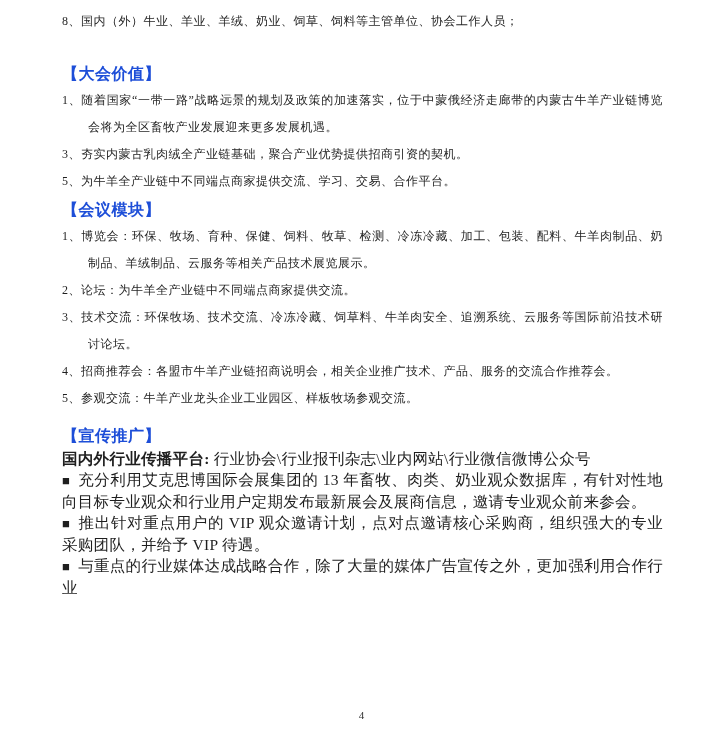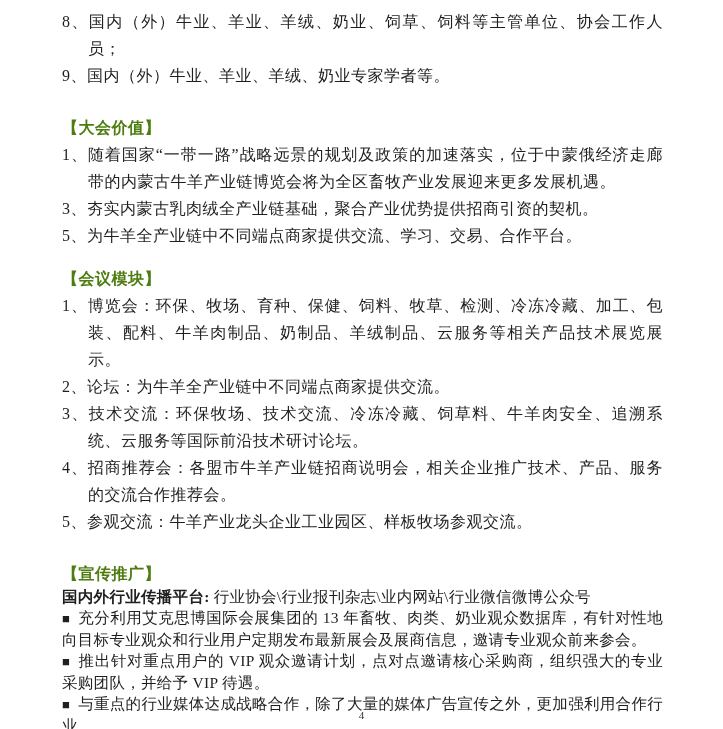--- a/index.html
+++ b/index.html
@@ -12,43 +12,43 @@
     height: 729px;
     position: relative;
     font-family: "Liberation Serif", "DejaVu Serif", serif;
     color: #1f1f1f;
     overflow: hidden;
   }
   .content {
     padding: 8px 60px 0 62px;
   }
   .list-item {
-    font-size: 16px;
+    font-size: 12px;
     line-height: 27px;
     text-align: justify;
     padding-left: 26px;
     text-indent: -26px;
     letter-spacing: 0.5px;
   }
   .sec-title {
-    color: #4d7c0f;
+    color: #1d4ed8;
     font-weight: bold;
     font-size: 16px;
     line-height: 27px;
     font-family: Liberation Serif, serif;
     letter-spacing: 0.5px;
   }
   .value-title {
     margin-top: 25px;
   }
   .module-title {
-    margin-top: 16px;
+    margin-top: 1px;
   }
   .promo-title {
-    margin-top: 28px;
+    margin-top: 13px;
     line-height: 21px;
     margin-bottom: 2px;
   }
   .promo {
     font-size: 15.5px;
     line-height: 21px;
     text-align: justify;
     letter-spacing: 0.3px;
   }
   .platform-line .bold {
@@ -74,21 +74,20 @@
     font-family: "Liberation Serif", "DejaVu Serif", serif;
   }
 </style>
 </head>
 <body>
 
 <div class="content">
 
   <div class="list">
     <div class="list-item"><span>8、</span><span>国内（外）牛业、羊业、羊绒、奶业、饲草、饲料等主管单位、协会工作人员；</span></div>
-    <div class="list-item"><span>9、</span><span>国内（外）牛业、羊业、羊绒、奶业专家学者等。</span></div>
   </div>
 
   <div class="sec-title value-title">【大会价值】</div>
 
   <div class="list">
     <div class="list-item"><span>1、</span><span>随着国家“一带一路”战略远景的规划及政策的加速落实，位于中蒙俄经济走廊带的内蒙古牛羊产业链博览会将为全区畜牧产业发展迎来更多发展机遇。</span></div>
     <div class="list-item"><span>3、</span><span>夯实内蒙古乳肉绒全产业链基础，聚合产业优势提供招商引资的契机。</span></div>
     <div class="list-item"><span>5、</span><span>为牛羊全产业链中不同端点商家提供交流、学习、交易、合作平台。</span></div>
   </div>
 

